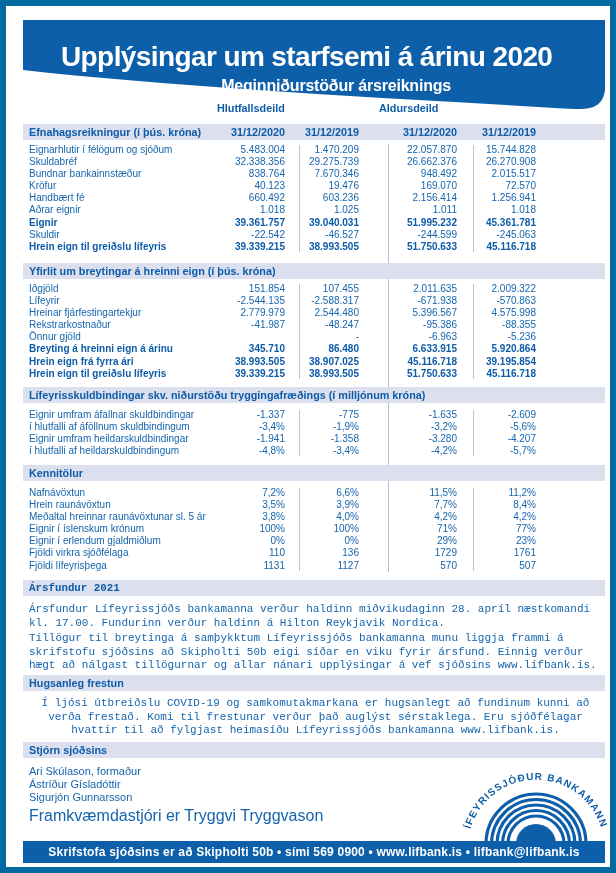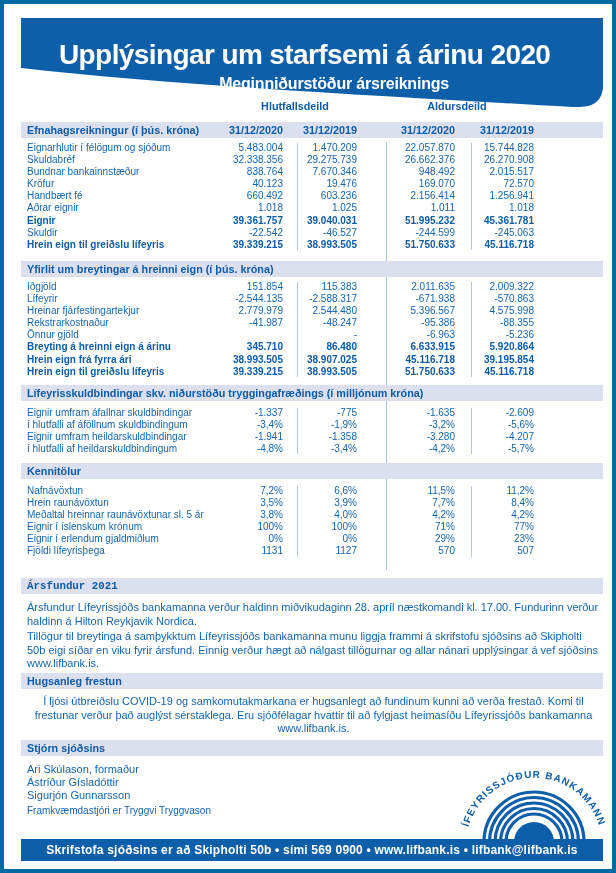--- a/index.html
+++ b/index.html
@@ -1,51 +1,51 @@
 <!DOCTYPE html>
 <html><head>
 <meta charset="utf-8">
 <style>
   html,body{margin:0;padding:0;background:#ffffff;}
-  .page{position:relative;width:616px;height:873px;background:#ffffff;border:4px solid #0369a1;
+  .page{position:relative;width:616px;height:873px;background:#ffffff;border:6px solid #0369a1;
         box-sizing:border-box;overflow:hidden;font-family:"Liberation Sans",sans-serif;}
   .content{position:absolute;left:17px;top:0;width:582px;height:873px;}
 
   
   .hdr{position:absolute;left:0;top:14px;width:582px;height:106px;}
   .hdr svg{position:absolute;left:0;top:0;}
   .hdr-title{position:absolute;left:38px;top:21px;width:390px;text-align:center;color:#ffffff;
              font-size:28px;font-weight:bold;letter-spacing:-0.6px;white-space:nowrap;}
   .hdr-sub{position:absolute;left:38px;top:57px;width:390px;text-align:right;color:#ffffff;
            font-size:16px;font-weight:bold;letter-spacing:-0.2px;}
 
-  .ghead{position:absolute;top:96px;width:160px;text-align:center;color:#0d5ca9;
+  .ghead{position:absolute;top:96px;width:160px;color:#0d5ca9;
          font-size:10.8px;font-weight:bold;}
   .g1{left:194px;} .g2{left:356px;}
 
   .band{position:absolute;left:0;width:582px;height:16px;background:#dcdfee;z-index:2;
         color:#0d5ca9;font-size:10.8px;font-weight:bold;line-height:16px;}
   .band .bt{position:absolute;left:6px;}
   .band .dt{position:absolute;width:100px;text-align:right;}
   .d1{left:162px;} .d2{left:236px;} .d3{left:334px;} .d4{left:413px;}
 
   .rows{position:absolute;left:0;width:582px;z-index:1;}
   .rows::before,.rows::after{content:'';position:absolute;top:1px;bottom:1px;width:1px;background:#b5c6e4;}
   .rows::before{left:276px;} .rows::after{left:450px;}
   .trow{position:relative;height:12.1px;line-height:12.1px;font-size:10px;color:#1565ae;}
   .trow.b{font-weight:bold;color:#0d5ca9;}
   .trow .lbl{position:absolute;left:6px;white-space:nowrap;}
   .trow .num{position:absolute;width:110px;text-align:right;}
   .c1{left:152px;} .c2{left:226px;} .c3{left:324px;} .c4{left:403px;}
   .midsep{position:absolute;left:365px;top:138px;height:428px;width:1px;background:#aabfdd;z-index:0;}
 
-  .para{position:absolute;left:6px;width:573px;color:#1565ae;font-size:11px;line-height:13.6px;}
+  .para{position:absolute;left:6px;width:573px;color:#1565ae;font-size:11px;line-height:13.6px;font-family:Liberation Mono, monospace;}
   .names{position:absolute;color:#1565ae;font-size:11px;line-height:13.2px;}
   .nm1{left:6px;top:759px;} .nm2{left:158px;top:759px;}
-  .md{position:absolute;left:6px;top:801px;color:#1565ae;font-size:10px;}
+  .md{position:absolute;left:6px;top:801px;color:#1565ae;font-size:16px;}
 
   .logo{position:absolute;left:433px;top:752px;z-index:1;}
   .footer{position:absolute;left:0;top:835px;width:582px;height:22px;background:#0e5fa9;z-index:5;
           color:#ffffff;font-size:12px;font-weight:bold;text-align:center;line-height:22px;letter-spacing:0.2px;}
 </style>
 </head>
 <body>
 
 <div class="page">
   <div class="content">
@@ -136,21 +136,21 @@
         </div>
       </div>
 
     <div class="band" style="top:257px;">
       <span class="bt">Yfirlit um breytingar á hreinni eign (í þús. króna)</span>
     </div>
     <div class="rows" style="top:277px;">
         <div class="trow">
           <span class="lbl">Iðgjöld</span>
           <span class="num c1">151.854</span>
-          <span class="num c2">115.383</span>
+          <span class="num c2">107.455</span>
           <span class="num c3">2.011.635</span>
           <span class="num c4">2.009.322</span>
         </div>
         <div class="trow">
           <span class="lbl">Lífeyrir</span>
           <span class="num c1">-2.544.135</span>
           <span class="num c2">-2.588.317</span>
           <span class="num c3">-671.938</span>
           <span class="num c4">-570.863</span>
         </div>
@@ -263,20 +263,27 @@
           <span class="num c2">100%</span>
           <span class="num c3">71%</span>
           <span class="num c4">77%</span>
         </div>
         <div class="trow">
           <span class="lbl">Eignir í erlendum gjaldmiðlum</span>
           <span class="num c1">0%</span>
           <span class="num c2">0%</span>
           <span class="num c3">29%</span>
           <span class="num c4">23%</span>
+        </div>
+        <div class="trow">
+          <span class="lbl">Fjöldi virkra sjóðfélaga</span>
+          <span class="num c1">110</span>
+          <span class="num c2">136</span>
+          <span class="num c3">1729</span>
+          <span class="num c4">1761</span>
         </div>
         <div class="trow">
           <span class="lbl">Fjöldi lífeyrisþega</span>
           <span class="num c1">1131</span>
           <span class="num c2">1127</span>
           <span class="num c3">570</span>
           <span class="num c4">507</span>
         </div>
       </div>
 

